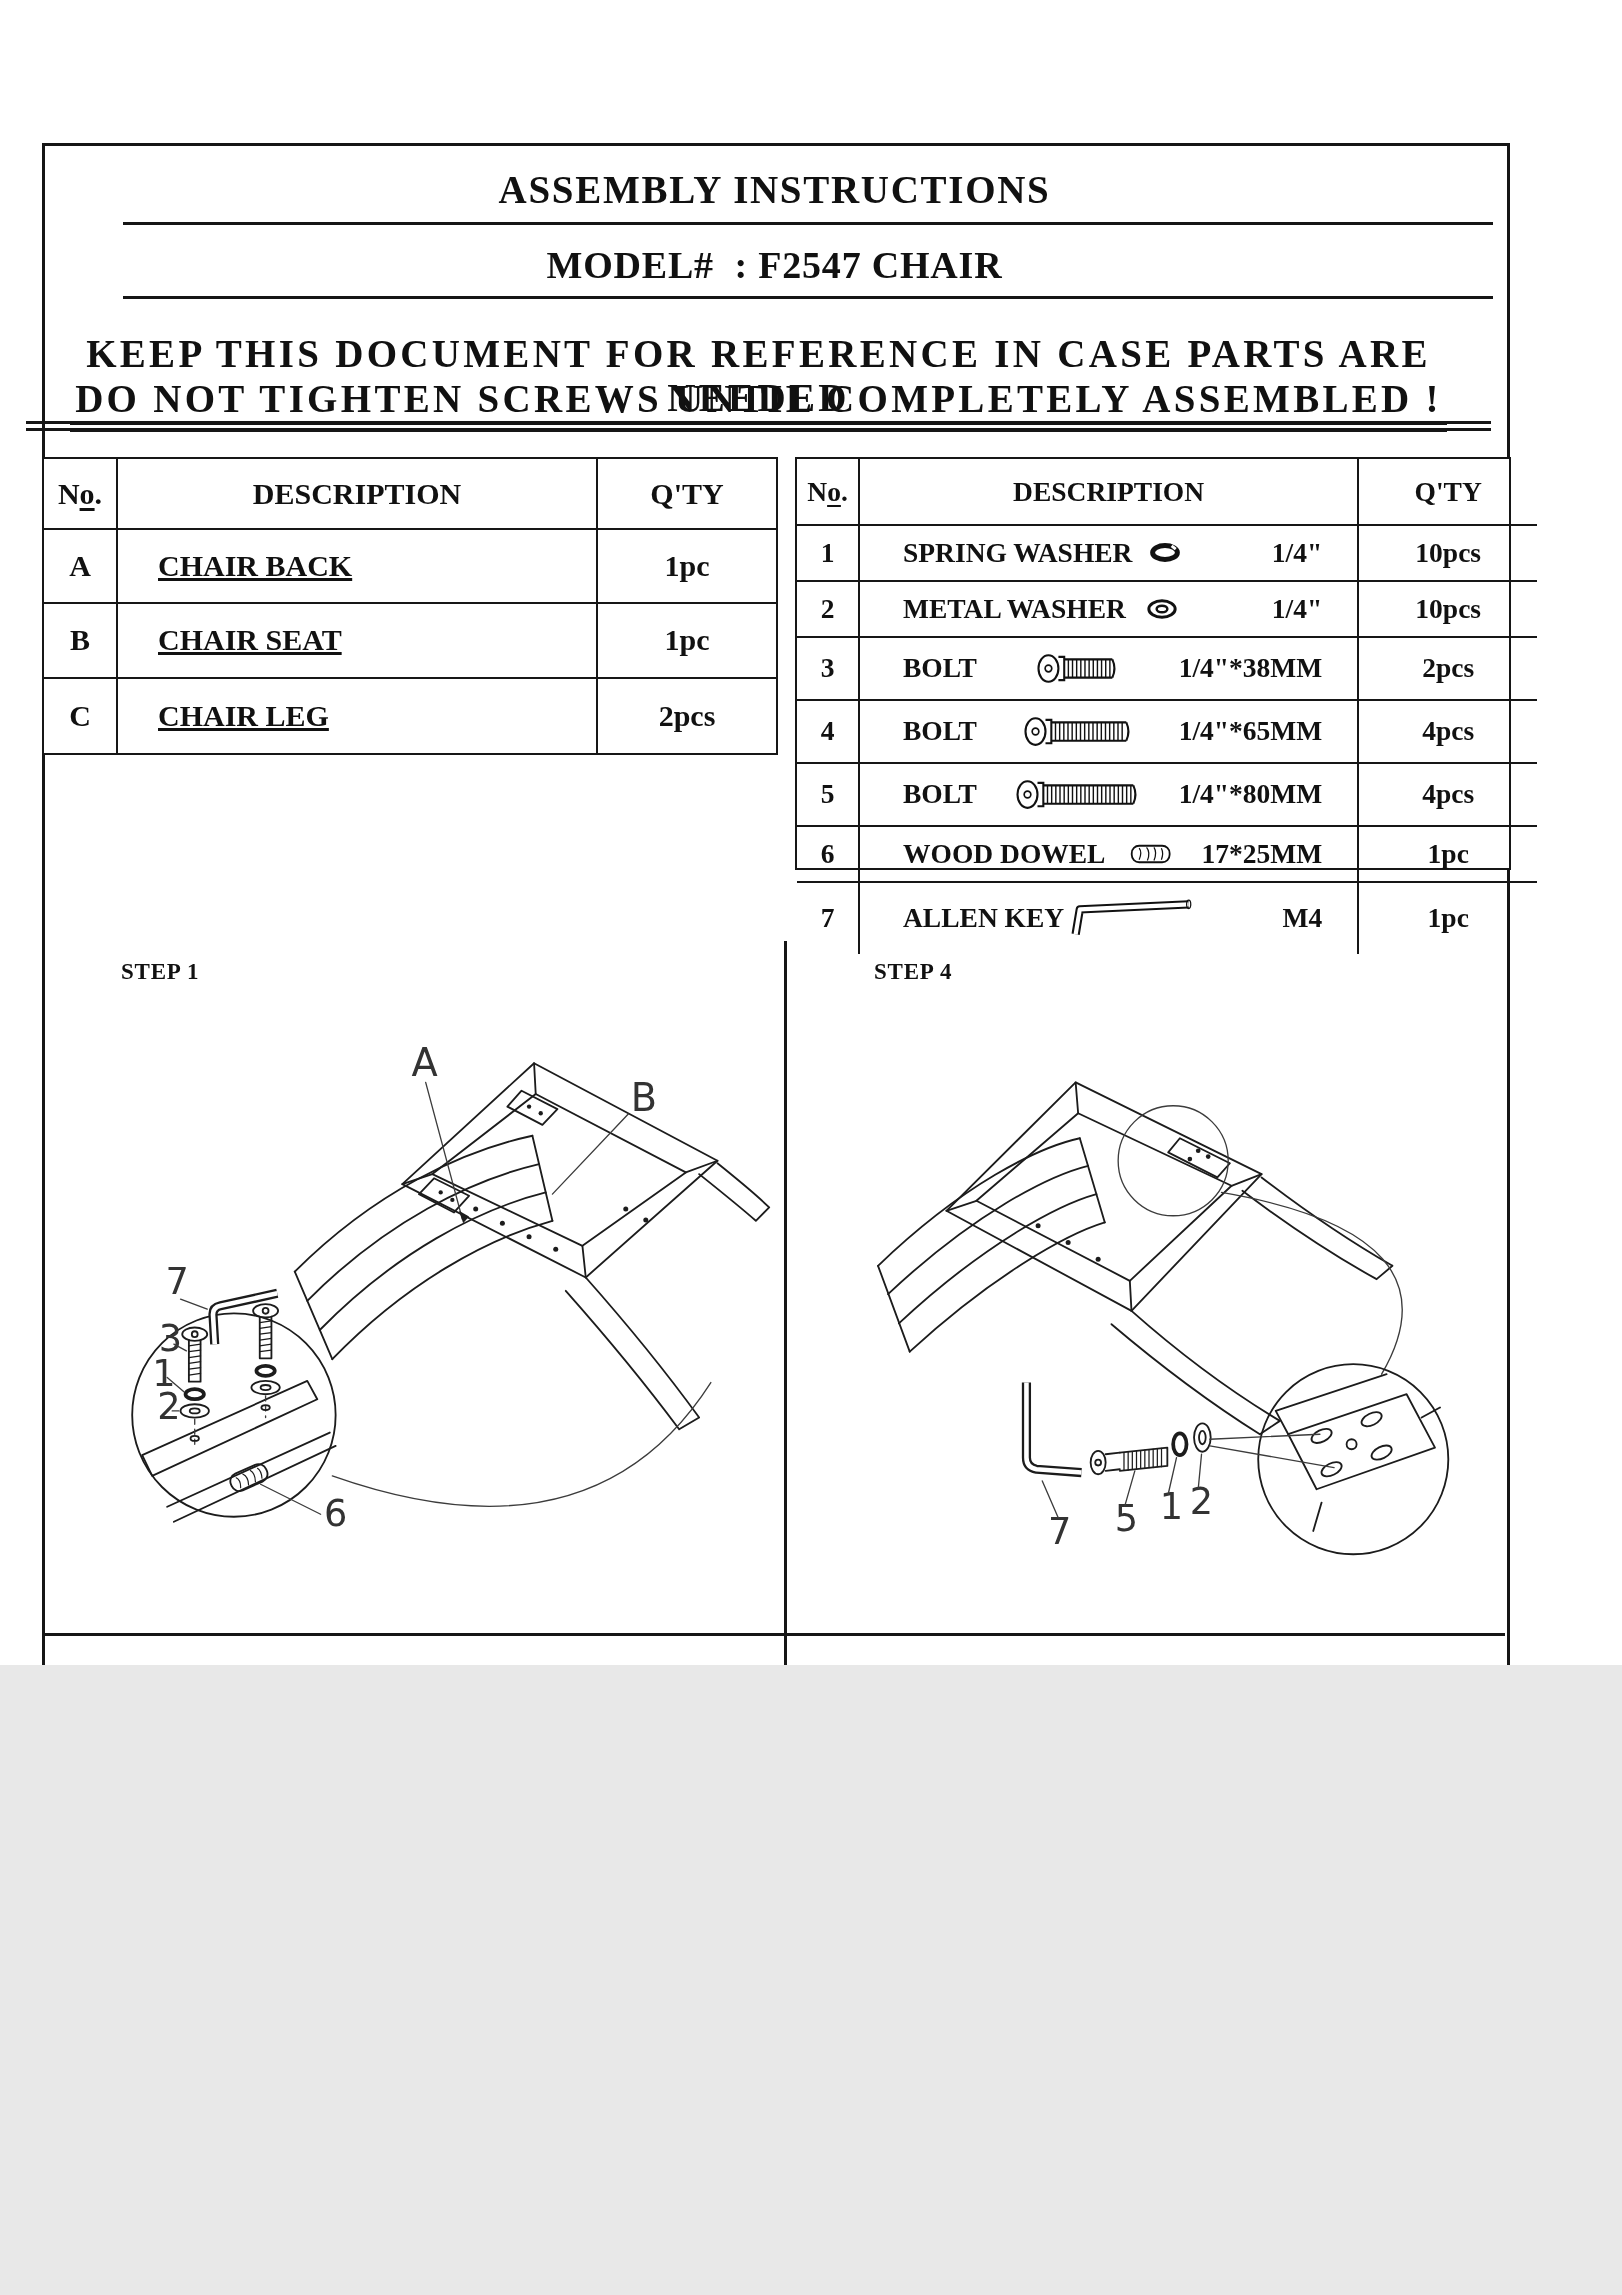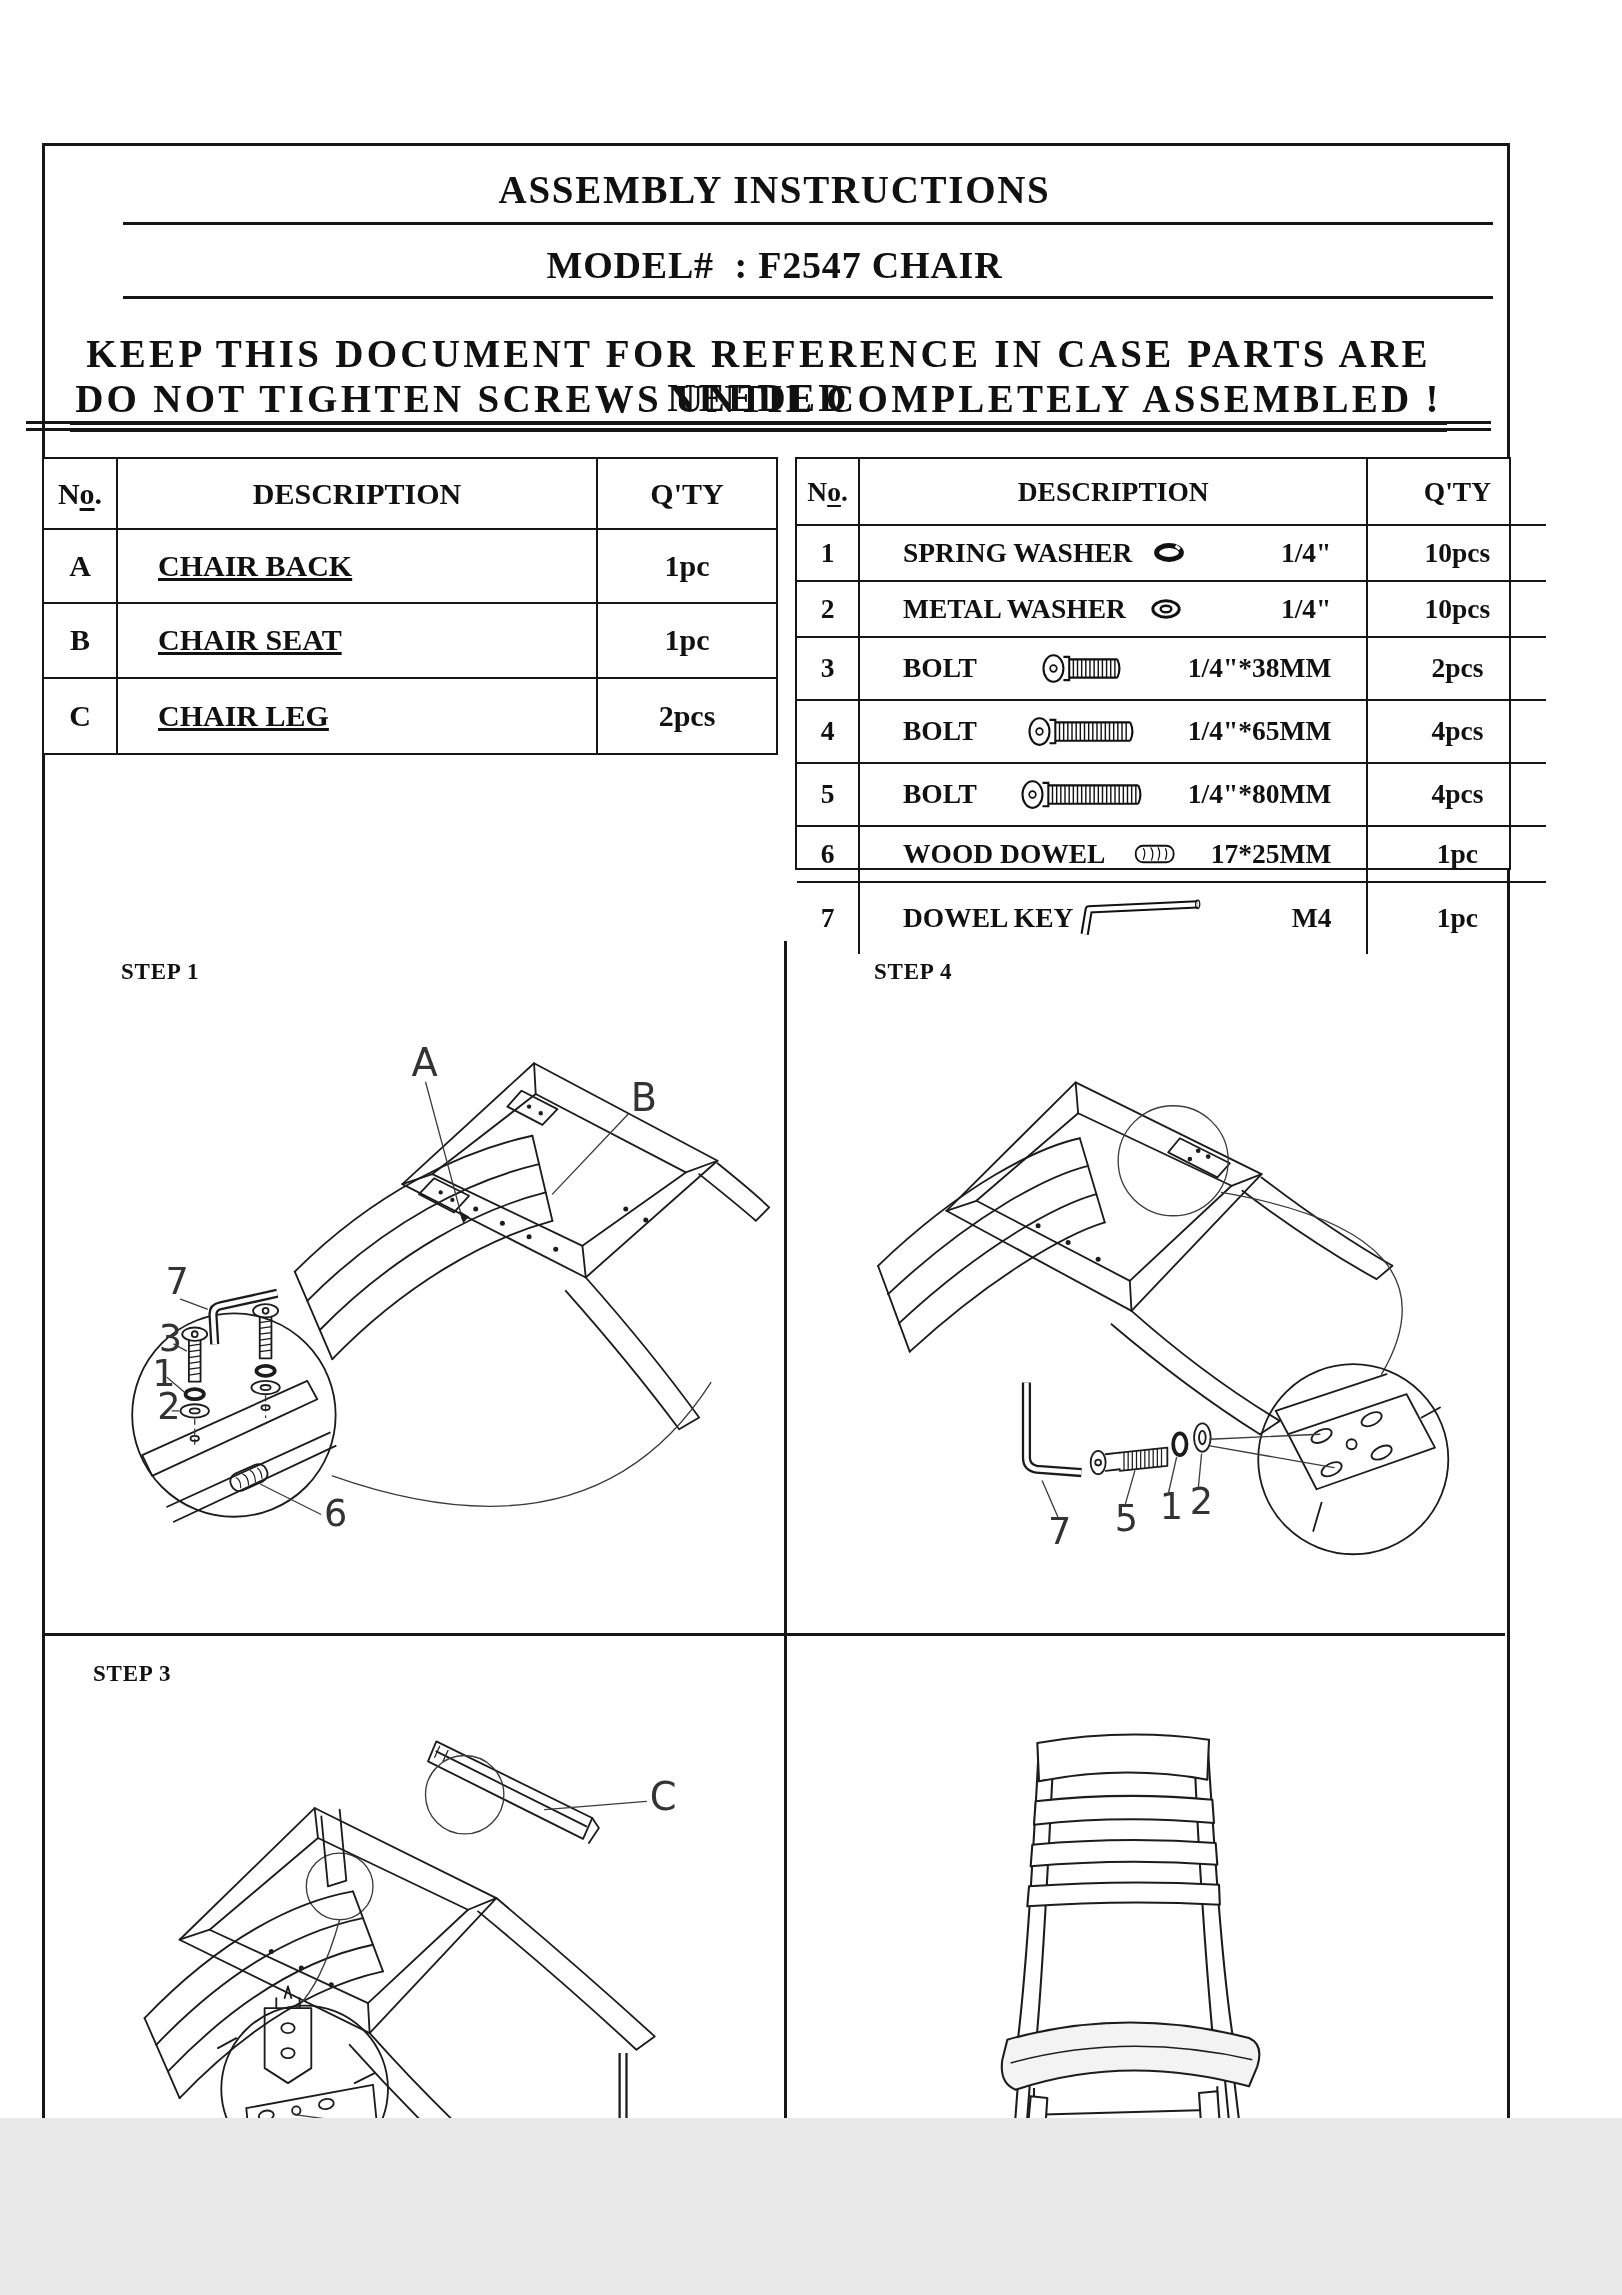--- a/index.html
+++ b/index.html
@@ -1,16 +1,16 @@
 <!DOCTYPE html>
 <html style="font-size:13.3px"><head>
 <meta charset="utf-8">
 <style>
   html,body{margin:0;padding:0;background:#e8e8e8;}
-  .page{position:relative;width:1623px;height:2118px;background:#fff;overflow:hidden;
+  .page{position:relative;width:1623px;height:1665px;background:#fff;overflow:hidden;
         font-family:"Liberation Serif","DejaVu Serif",serif;color:#111;}
   .abs{position:absolute;}
   
   .frame{left:42px;top:143px;width:1462px;height:2123px;border:3.3px solid #161616;}
   .frame-shadow{left:42px;top:2270px;width:1468px;height:4.2px;background:#9a9a9a;opacity:.65;}
   
   .doc-title{left:42px;top:167px;width:1465px;text-align:center;font-size:39px;font-weight:bold;letter-spacing:1.7px;}
   .rule{height:3.3px;background:#161616;}
   .rule1{left:123px;top:222px;width:1370px;}
   .rule2{left:123px;top:296px;width:1370px;}
@@ -194,21 +194,21 @@
               <path stroke-width="1.5" d="M13,10 q4,5 0,14 M22,9 q5,6 1,16 M31,9 q4,6 0,16 M40,10 q3,6 0,14"></path>
             </g>
           </svg>
       </span>
       <span class="hwsize">17*25MM</span>
     </div>
     <div class="cell nr">1pc</div>
 
     <div class="cell nb">7</div>
     <div class="cell hwdesc nb">
-      <span class="hwname">DOWEL KEY</span>
+      <span class="hwname">ALLEN KEY</span>
       <span class="hwicon">
         <svg width="133" height="45" viewBox="0 0 160 54">
             <path d="M14,46 L19,16 L150,10" fill="none" stroke="#111" stroke-width="10" stroke-linejoin="round"></path>
             <path d="M14,46 L19,16 L150,10" fill="none" stroke="#fff" stroke-width="5" stroke-linejoin="round"></path>
             <ellipse cx="150" cy="10" rx="2.5" ry="5" fill="none" stroke="#111" stroke-width="1.5"></ellipse>
           </svg>
       </span>
       <span class="hwsize">M4</span>
     </div>
     <div class="cell nr nb">1pc</div>

